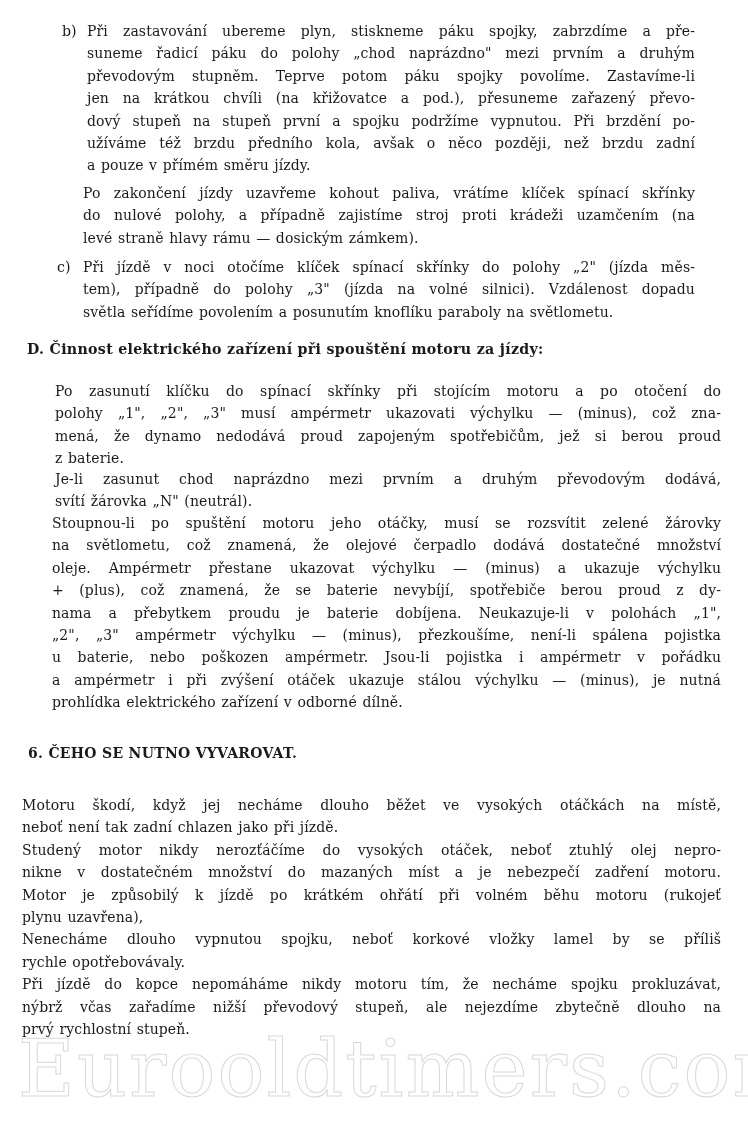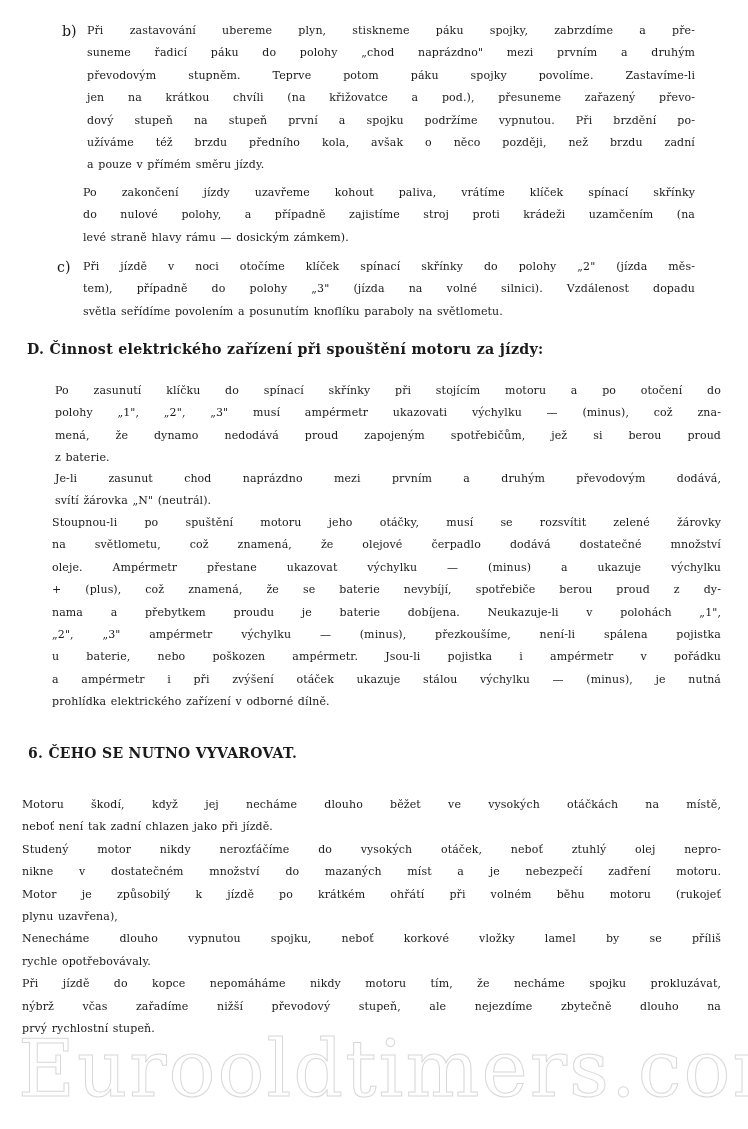--- a/index.html
+++ b/index.html
@@ -2,21 +2,21 @@
 <html><head>
 <meta charset="utf-8">
 <style>
   html, body { margin: 0; padding: 0; }
   body {
     width: 748px; height: 1129px; background: #ffffff; position: relative; overflow: hidden;
     font-family: "DejaVu Serif", "Liberation Serif", serif; color: #1a1a1a;
   }
   .page { position: absolute; left: 0; top: 0; width: 748px; height: 1129px; }
   .para {
-    position: absolute; font-size: 11px; line-height: 22.4px; text-align: justify;
+    position: absolute; font-size: 14px; line-height: 22.4px; text-align: justify;
     letter-spacing: 0.1px; word-spacing: 1px;
   }
   .para .l { display: block; white-space: nowrap; text-align-last: justify; }
   .para .l.last { text-align-last: left; }
   .marker { position: absolute; font-size: 14.2px; line-height: 22.4px; }
   .heading { position: absolute; font-size: 14px; font-weight: bold; letter-spacing: 0.3px; }
   .wm-big {
     position: absolute; left: 18px; top: 1024px; font-family: "DejaVu Serif", serif;
     font-size: 78px; color: transparent; -webkit-text-stroke: 1px #d8d8d8; letter-spacing: 2px;
     white-space: nowrap;

